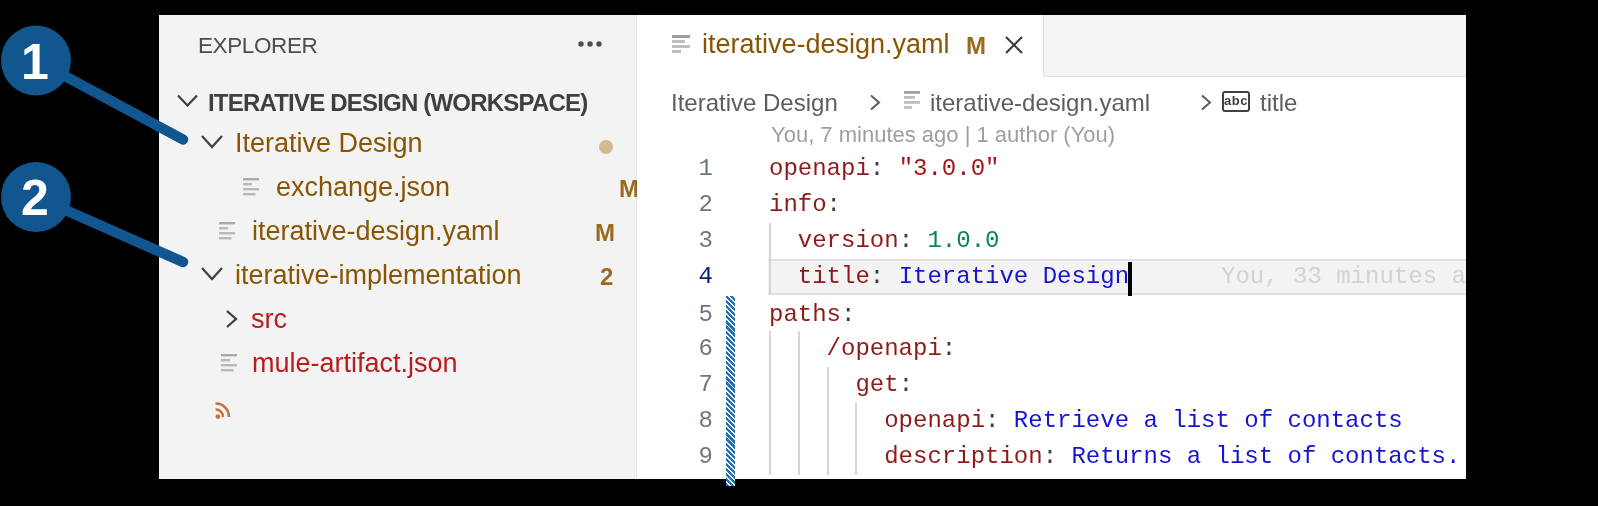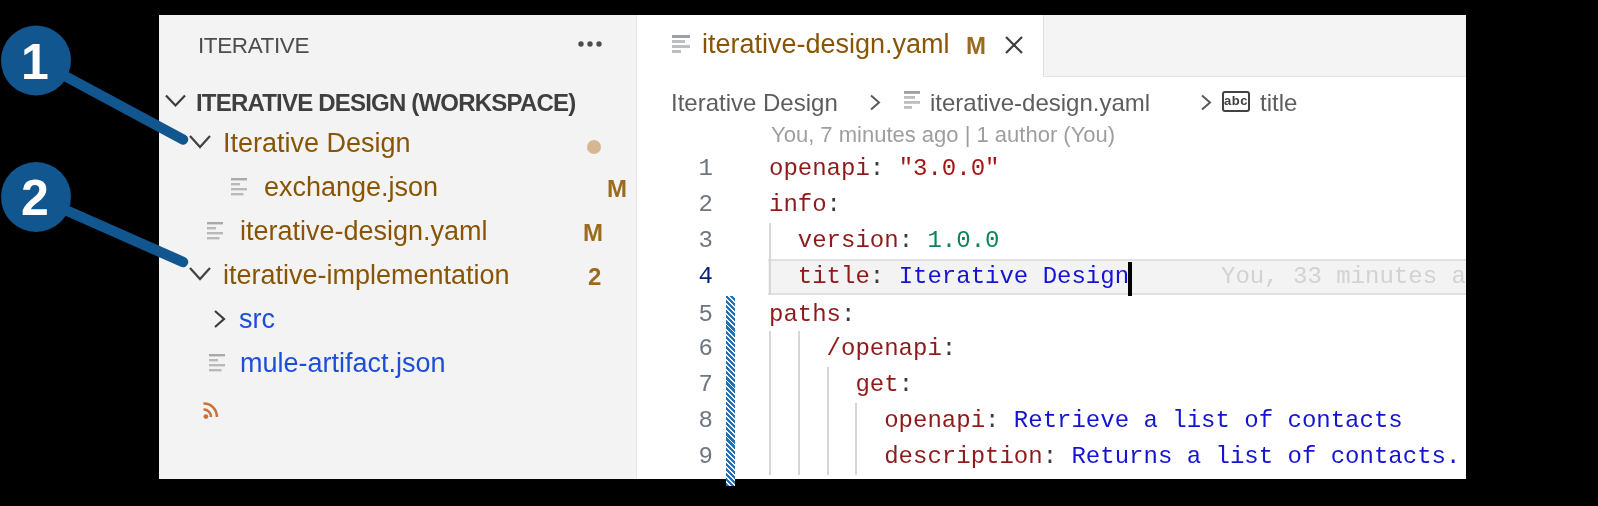--- a/index.html
+++ b/index.html
@@ -9,23 +9,23 @@
   
   #sidebar{left:159px;top:15px;width:477px;height:464px;background:#f3f3f3;}
   #editor{left:637px;top:15px;width:829px;height:464px;background:#fff;overflow:hidden;}
   #sideborder{left:635px;top:15px;width:2px;height:464px;background:#e6e6e6;}
   
   #tabbar{left:0;top:0;width:829px;height:62px;background:#f4f4f4;}
   #activetab{left:0;top:0;width:407px;height:62px;background:#fff;}
   #tabborder{left:407px;top:60.5px;width:422px;height:1.5px;background:#e2e2e2;}
   .tabtext{font-size:27px;color:#895503;}
   
-  .row{left:0;width:477px;height:44px;}
+  .row{left:12px;width:477px;height:44px;}
   .lbl{font-size:27px;line-height:44px;white-space:pre;}
-  .dark{color:#1d4ed8;}
+  .dark{color:#b91c1c;}
   .brown{color:#895503;}
   .badge{font-size:24px;font-weight:bold;color:#9a6b1e;line-height:48px;}
   
   .code{font-family:"Liberation Mono",monospace;font-size:24px;line-height:36px;white-space:pre;}
   .num{position:absolute;left:0;width:76px;text-align:right;color:#6e7681;
        font-family:"Liberation Mono",monospace;font-size:24px;line-height:36px;}
   .ct{position:absolute;left:132px;}
   .k{color:#8e1a1a;} .p{color:#3a3a3a;} .s{color:#a31515;} .n{color:#098658;} .b{color:#1414d2;}
   .guide{position:absolute;width:2px;background:#d6d6d6;}
 </style>
@@ -36,21 +36,21 @@
   <line x1="36" y1="60.5" x2="183" y2="139.5" stroke="#11568f" stroke-width="10.5" stroke-linecap="round"></line>
   <line x1="36" y1="197" x2="183" y2="262" stroke="#11568f" stroke-width="10.5" stroke-linecap="round"></line>
   <circle cx="36" cy="60.5" r="35" fill="#11568f"></circle>
   <circle cx="36" cy="197" r="35" fill="#11568f"></circle>
   <text x="35" y="78.5" font-family="Liberation Sans,sans-serif" font-size="50" font-weight="bold" fill="#fff" text-anchor="middle">1</text>
   <text x="35" y="215" font-family="Liberation Sans,sans-serif" font-size="50" font-weight="bold" fill="#fff" text-anchor="middle">2</text>
 </svg>
 
 <div class="abs" id="sideborder"></div>
 <div class="abs" id="sidebar">
-  <div class="abs" style="left:39px;top:17.5px;font-size:22.5px;letter-spacing:-0.4px;color:#4d4d4d;">ITERATIVE</div>
+  <div class="abs" style="left:39px;top:17.5px;font-size:22.5px;letter-spacing:-0.4px;color:#4d4d4d;">EXPLORER</div>
   <svg class="abs" style="left:418px;top:21px;" width="27" height="16" viewBox="0 0 27 16">
     <circle cx="4" cy="8" r="2.7" fill="#4d4d4d"></circle>
       <circle cx="13" cy="8" r="2.7" fill="#4d4d4d"></circle>
       <circle cx="22" cy="8" r="2.7" fill="#4d4d4d"></circle>
   </svg>
 
   <div class="abs row" style="top:61px;">
     <svg class="abs" style="left:5px;top:16px;" width="24" height="18" viewBox="0 0 24 18">
         <polyline points="2,3.5 11.5,13.5 21,3.5" fill="none" stroke="#3b3b3b" stroke-width="2.2"></polyline>
       </svg>

